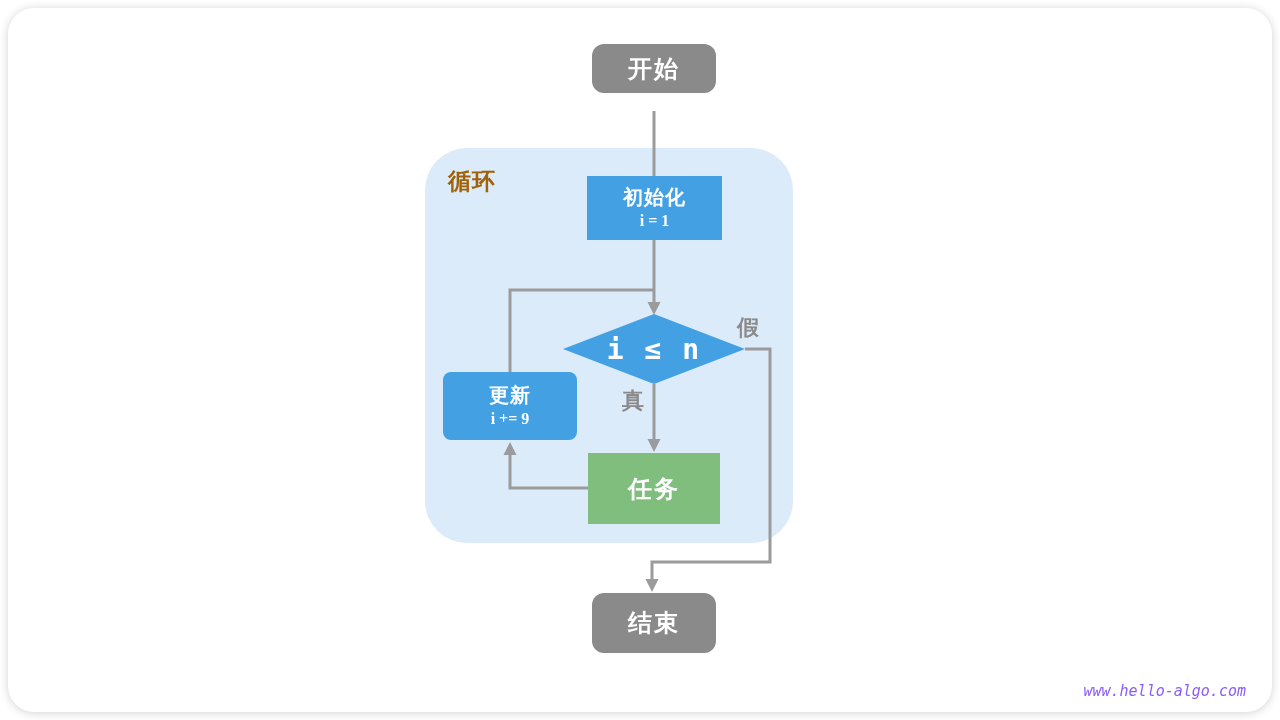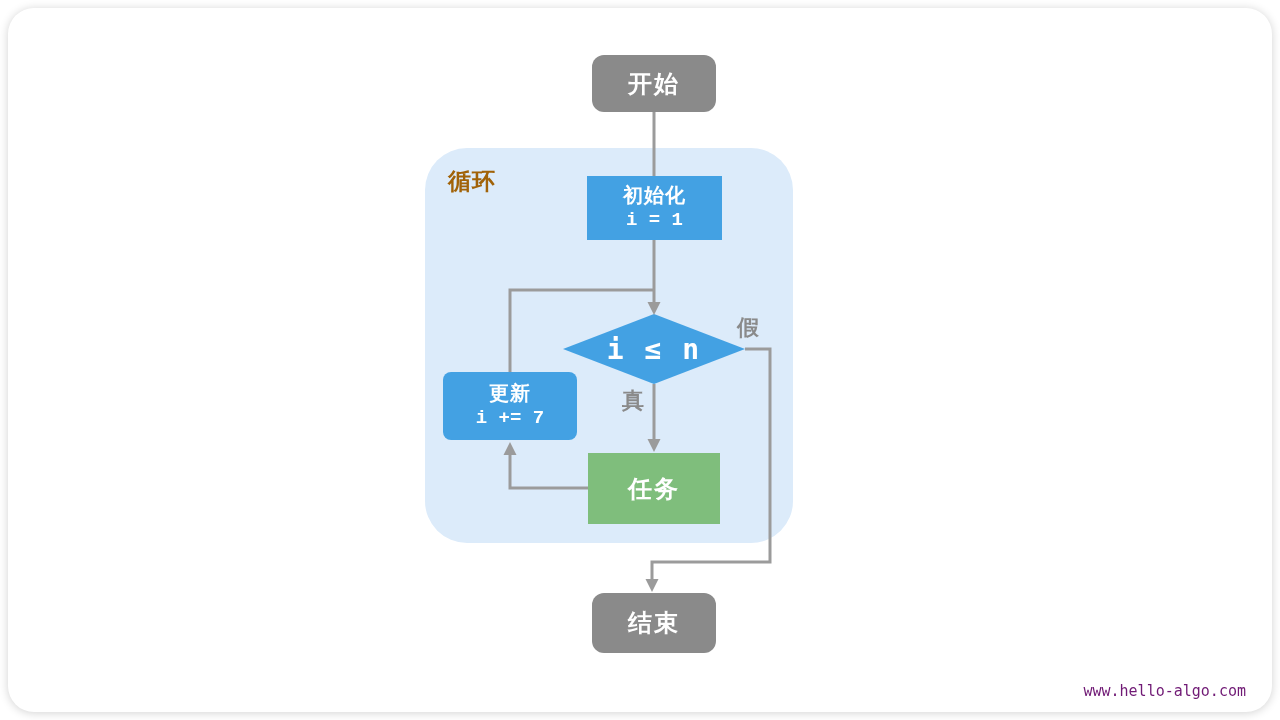--- a/index.html
+++ b/index.html
@@ -52,36 +52,36 @@
     color: #ffffff;
     font-weight: bold;
     text-align: center;
   }
   .terminal {
     background: #8a8a8a;
     border-radius: 12px;
     font-size: 24px;
     letter-spacing: 2px;
   }
-  .node-start { left: 592px; top: 55px;  width: 124px; height: 57px; font-family: Liberation Mono, monospace; }
+  .node-start { left: 592px; top: 44px;  width: 124px; height: 49px; font-family: Liberation Mono, monospace; }
   .node-end   { left: 592px; top: 593px; width: 124px; height: 60px; }
   .proc-blue  { background: #43a1e3; }
   .node-init   { left: 587px; top: 176px; width: 135px; height: 64px; }
   .node-update { left: 443px; top: 372px; width: 134px; height: 68px; border-radius: 8px; }
   .node-task {
     left: 588px; top: 453px; width: 132px; height: 71px;
     background: #7fbe7c;
     font-size: 24px;
     letter-spacing: 2px;
   }
   .node-title { font-size: 20px; line-height: 1.25; letter-spacing: 1px; }
   .node-code {
-    font-family: Liberation Mono, monospace;
+    font-family: Liberation Serif, serif;
     font-weight: bold;
-    font-size: 19px;
+    font-size: 16px;
     line-height: 1.35;
   }
   .cond-label {
     position: absolute;
     left: 563px; top: 314px;
     width: 182px; height: 70px;
     display: flex;
     align-items: center;
     justify-content: center;
     color: #ffffff;
@@ -96,21 +96,22 @@
     font-weight: bold;
     color: #8a8a8a;
   }
   .branch-true  { left: 608px; top: 386px; width: 36px; text-align: right; }
   .branch-false { left: 737px; top: 313px; }
   .watermark {
     position: absolute;
     right: 34px; bottom: 20px;
     font-family: "DejaVu Sans Mono", monospace;
     font-size: 15px;
-    color: #701a75;
+    color: #8b5cf6;
+    font-style: italic;
   }
 </style>
 </head>
 <body>
 
 <div class="card"></div>
 
 <div class="stage">
 
   <div class="loop-container"></div>
@@ -146,21 +147,21 @@
 
   <div class="cond-label">
     <span>i ≤ n</span>
   </div>
 
   <div class="branch-label branch-true">真</div>
   <div class="branch-label branch-false">假</div>
 
   <div class="node proc-blue node-update">
     <span class="node-title">更新</span>
-    <span class="node-code">i += 7</span>
+    <span class="node-code">i += 9</span>
   </div>
 
   <div class="node terminal node-end">
     <span>结束</span>
   </div>
 
   <div class="node node-task">
     <span>任务</span>
   </div>
 

